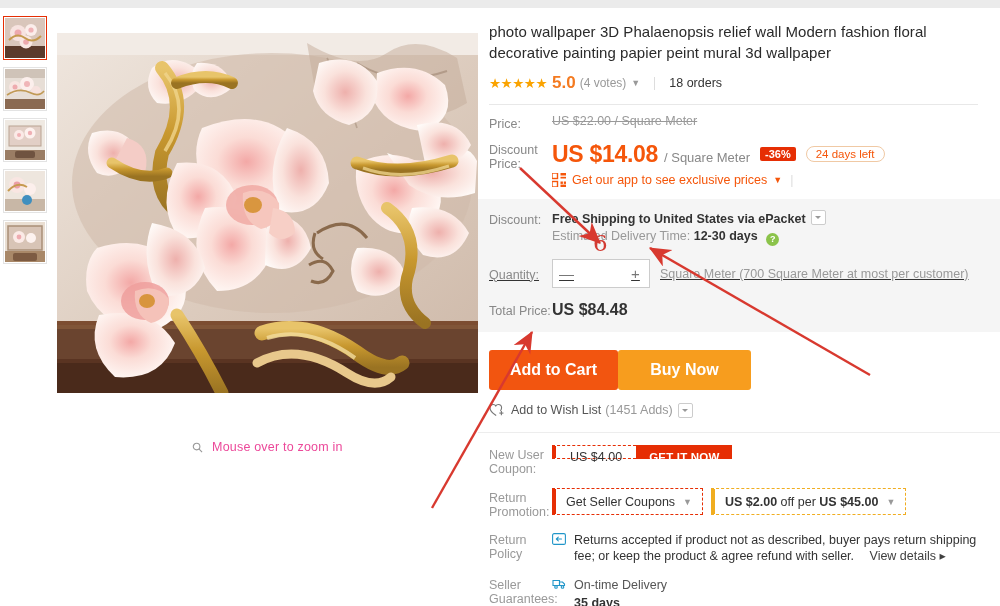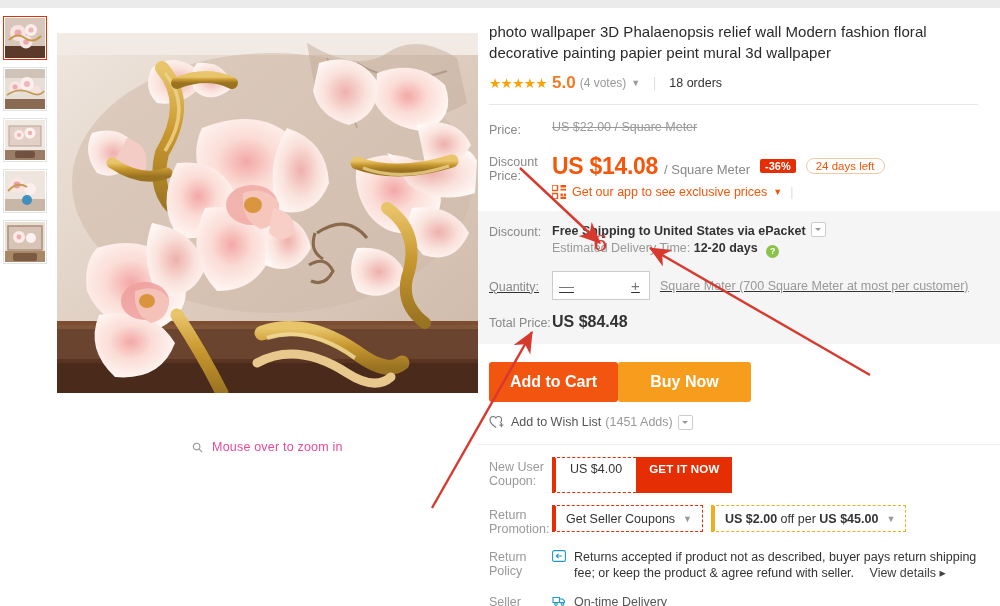--- a/index.html
+++ b/index.html
@@ -50,21 +50,21 @@
   .score{color:#f47a20;font-size:17px;font-weight:700;margin-left:5px;}
   .votes{color:#999;font-size:12px;margin-left:4px;}
   .caret{
     display:inline-block;margin-left:5px;color:#999;font-size:9px;cursor:pointer;
   }
   .vdiv{width:1px;height:13px;background:#ddd;margin:0 14px;}
   .orders{color:#333;font-size:12.5px;cursor:pointer;}
 
   .hr{height:1px;background:#e8e8e8;margin:11px 0 0 0;}
 
-  .row{display:flex;align-items:flex-start;margin-top:15px;font-size:12.5px;}
+  .row{display:flex;align-items:flex-start;margin-top:9px;font-size:12.5px;}
   .lab{width:63px;flex:0 0 63px;color:#888;line-height:16px;padding-top:2px;}
   .lab.two{line-height:14px;}
   .val{flex:1;}
 
   .oldprice{color:#999;text-decoration:line-through;font-size:12.5px;}
 
   .bigprice{color:#f5560a;font-size:23px;font-weight:700;letter-spacing:-.3px;line-height:26px;}
   .unit{color:#888;font-size:13px;margin-left:6px;}
   .badge-off{
     display:inline-block;background:#e62e04;color:#fff;font-size:11px;font-weight:700;
@@ -131,21 +131,21 @@
   .wishrow{display:flex;align-items:flex-start;margin-top:13px;font-size:12.5px;cursor:pointer;}
   .heart{margin-right:6px;}
   .wishtxt{color:#555;}
   .wishcnt{color:#999;margin-left:4px;}
 
   .hr2{height:1px;background:#ededed;margin:12px -22px 0 -11px;}
 
   
   .couponrow{display:flex;align-items:flex-start;margin-top:12px;font-size:12.5px;}
   .clab{width:63px;flex:0 0 63px;color:#999;line-height:14px;padding-top:3px;}
-  .coupon-new{display:flex;height:36px;}
+  .coupon-new{display:flex;height:14px;}
   .coupon-amt{
     border:1px dashed #e62e04;border-right:0;border-left:4px solid #e62e04;
     background:#fff;color:#333;font-size:12.5px;padding:0 14px;line-height:23px;
     font-weight:400;
   }
   .coupon-get{
     background:#e62e04;color:#fff;font-size:11.5px;font-weight:700;padding:0 13px;
     line-height:25px;cursor:pointer;letter-spacing:.2px;
   }
   .promo-wrap{display:flex;}
@@ -403,21 +403,21 @@
       <div class="greypanel">
 
         <div class="row" style="margin-top:0">
           <div class="lab">Discount:</div>
           <div class="val">
             <div>
               <span class="shipmain">Free Shipping to United States via ePacket</span><span class="selcaret"></span>
             </div>
             <div class="ship2">
               <span>Estimated Delivery Time:</span>
-              <b>12-20</b>
+              <b>12-30</b>
               <b>days</b>
               <span class="qmark">?</span>
             </div>
           </div>
         </div>
 
         <div class="qtyrow">
           <div class="lab">Quantity:</div>
           <div class="val" style="display:flex;align-items:center;">
             <div class="stepper">

